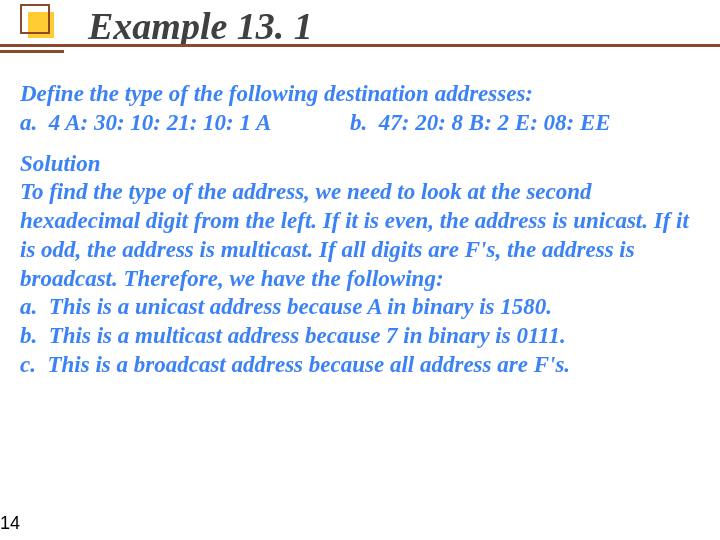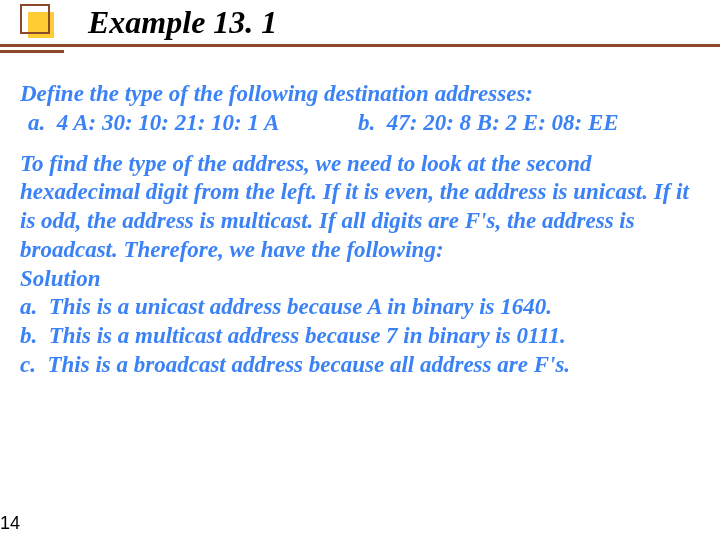--- a/index.html
+++ b/index.html
@@ -13,24 +13,24 @@
     overflow: hidden;
   }
   .header {
     position: relative;
     height: 58px;
   }
   .title {
     position: absolute;
     left: 88px;
     top: 4px;
-    font-size: 32px;
+    font-size: 38px;
     font-style: italic;
     font-weight: bold;
-    color: #000000;
+    color: #404040;
   }
   .square-outer {
     position: absolute;
     left: 28px;
     top: 12px;
     width: 26px;
     height: 26px;
     background: #ffcc33;
   }
   .square-inner {
@@ -63,21 +63,21 @@
     font-size: 23px;
     font-style: italic;
     font-weight: bold;
     color: #3b82f6;
     line-height: 1.25;
   }
   .question-line1 { }
   .items-row {
     display: flex;
   }
-  .item-a { width: 330px; margin-left: 8px; }
+  .item-a { width: 330px; }
   .item-b { }
   .item-c { }
   .gap { height: 12px; }
   .solution-block { }
   .page-number {
     position: absolute;
     left: 0px;
     bottom: 6px;
     font-size: 18px;
     font-family: Arial, sans-serif;
@@ -107,24 +107,24 @@
     </div>
     <div class="item-b">
       <span>b.</span>&nbsp;&nbsp;<span>47: 20: 8 B: 2 E: 08: EE</span>
     </div>
   </div>
 
 
   <div class="gap"></div>
 
   <div class="solution-block">
+    <div>Solution</div>
     <div>To find the type of the address, we need to look at the second hexadecimal digit from the left. If it is even, the address is unicast. If it is odd, the address is multicast. If all digits are F's, the address is broadcast. Therefore, we have the following:</div>
-    <div>Solution</div>
     <div>
-      <span>a.</span>&nbsp;&nbsp;<span>This is a unicast address because A in binary is 1640.</span>
+      <span>a.</span>&nbsp;&nbsp;<span>This is a unicast address because A in binary is 1580.</span>
     </div>
     <div>
       <span>b.</span>&nbsp;&nbsp;<span>This is a multicast address because 7 in binary is 0111.</span>
     </div>
     <div>
       <span>c.</span>&nbsp;&nbsp;<span>This is a broadcast address because all address are F's.</span>
     </div>
   </div>
 
 </div>

